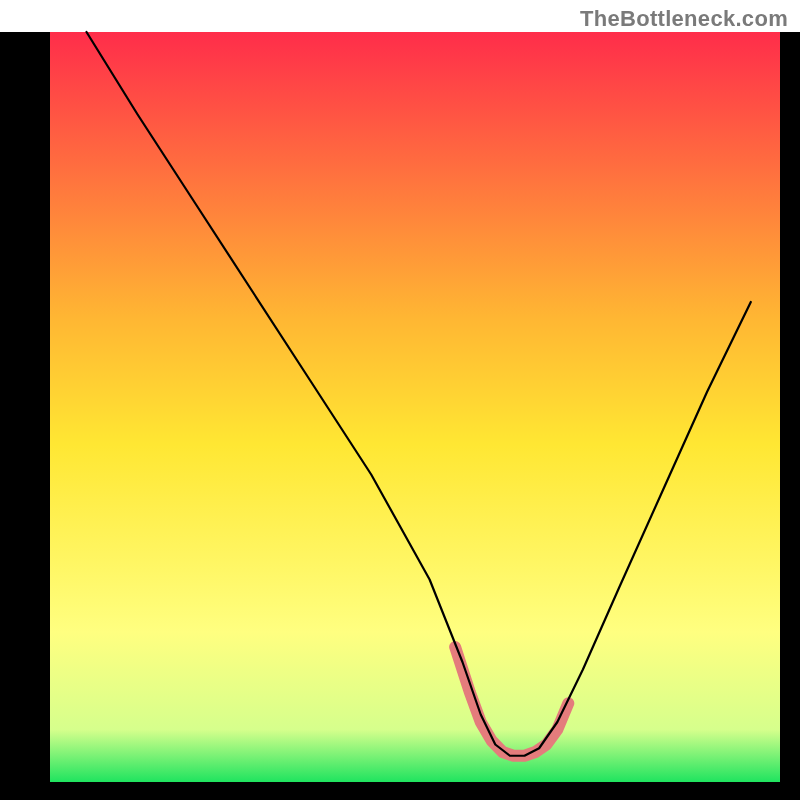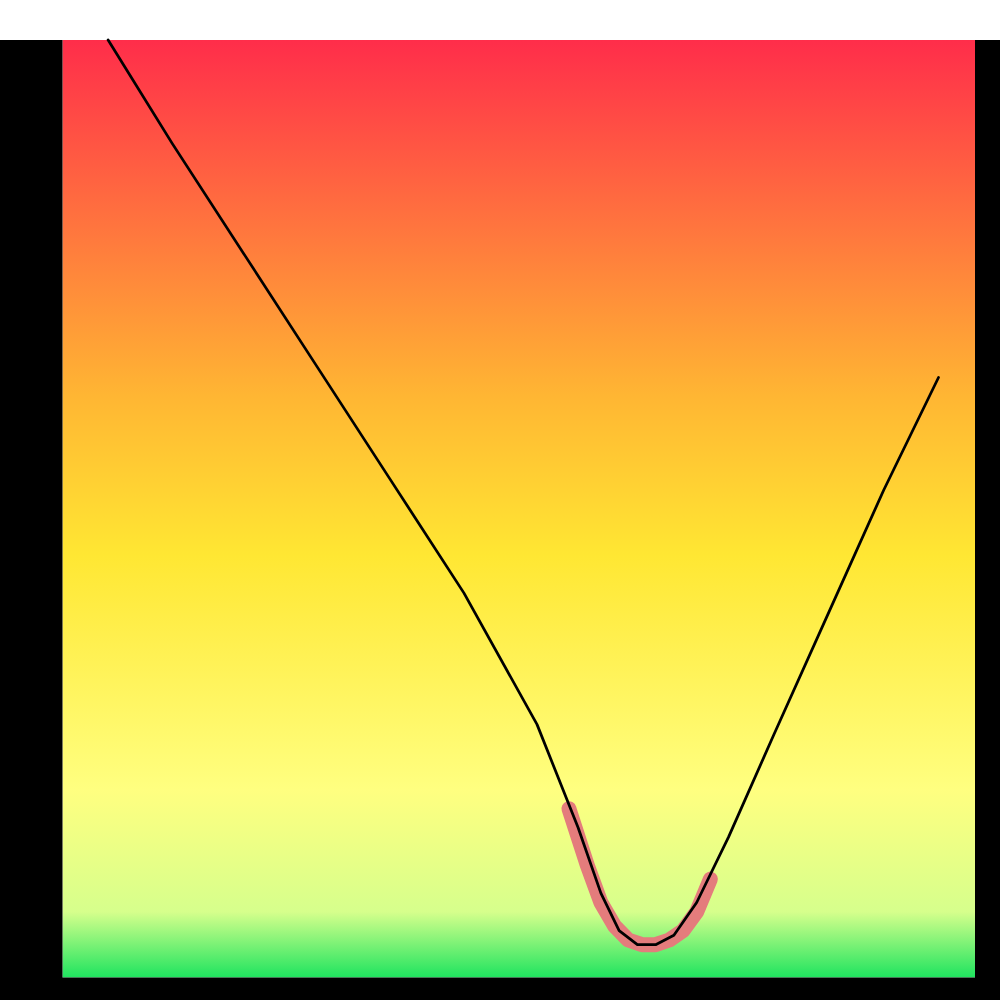--- a/index.html
+++ b/index.html
@@ -27,20 +27,21 @@
     z-index: 10;
   }
   svg {
     display: block;
   }
 </style>
 </head>
 <body>
 
 <div class="chart-container">
+  <div class="watermark">TheBottleneck.com</div>
   <svg id="chart-svg" width="800" height="800" viewBox="0 0 800 800">
     <defs>
       <linearGradient id="bg-grad" x1="0" y1="0" x2="0" y2="1">
           <stop offset="0%" stop-color="#ff2d4a"></stop>
           <stop offset="38%" stop-color="#ffb633"></stop>
           <stop offset="55.00000000000001%" stop-color="#ffe733"></stop>
           <stop offset="80%" stop-color="#ffff80"></stop>
           <stop offset="93%" stop-color="#d6ff8c"></stop>
           <stop offset="100%" stop-color="#1fe45f"></stop>
         </linearGradient>

